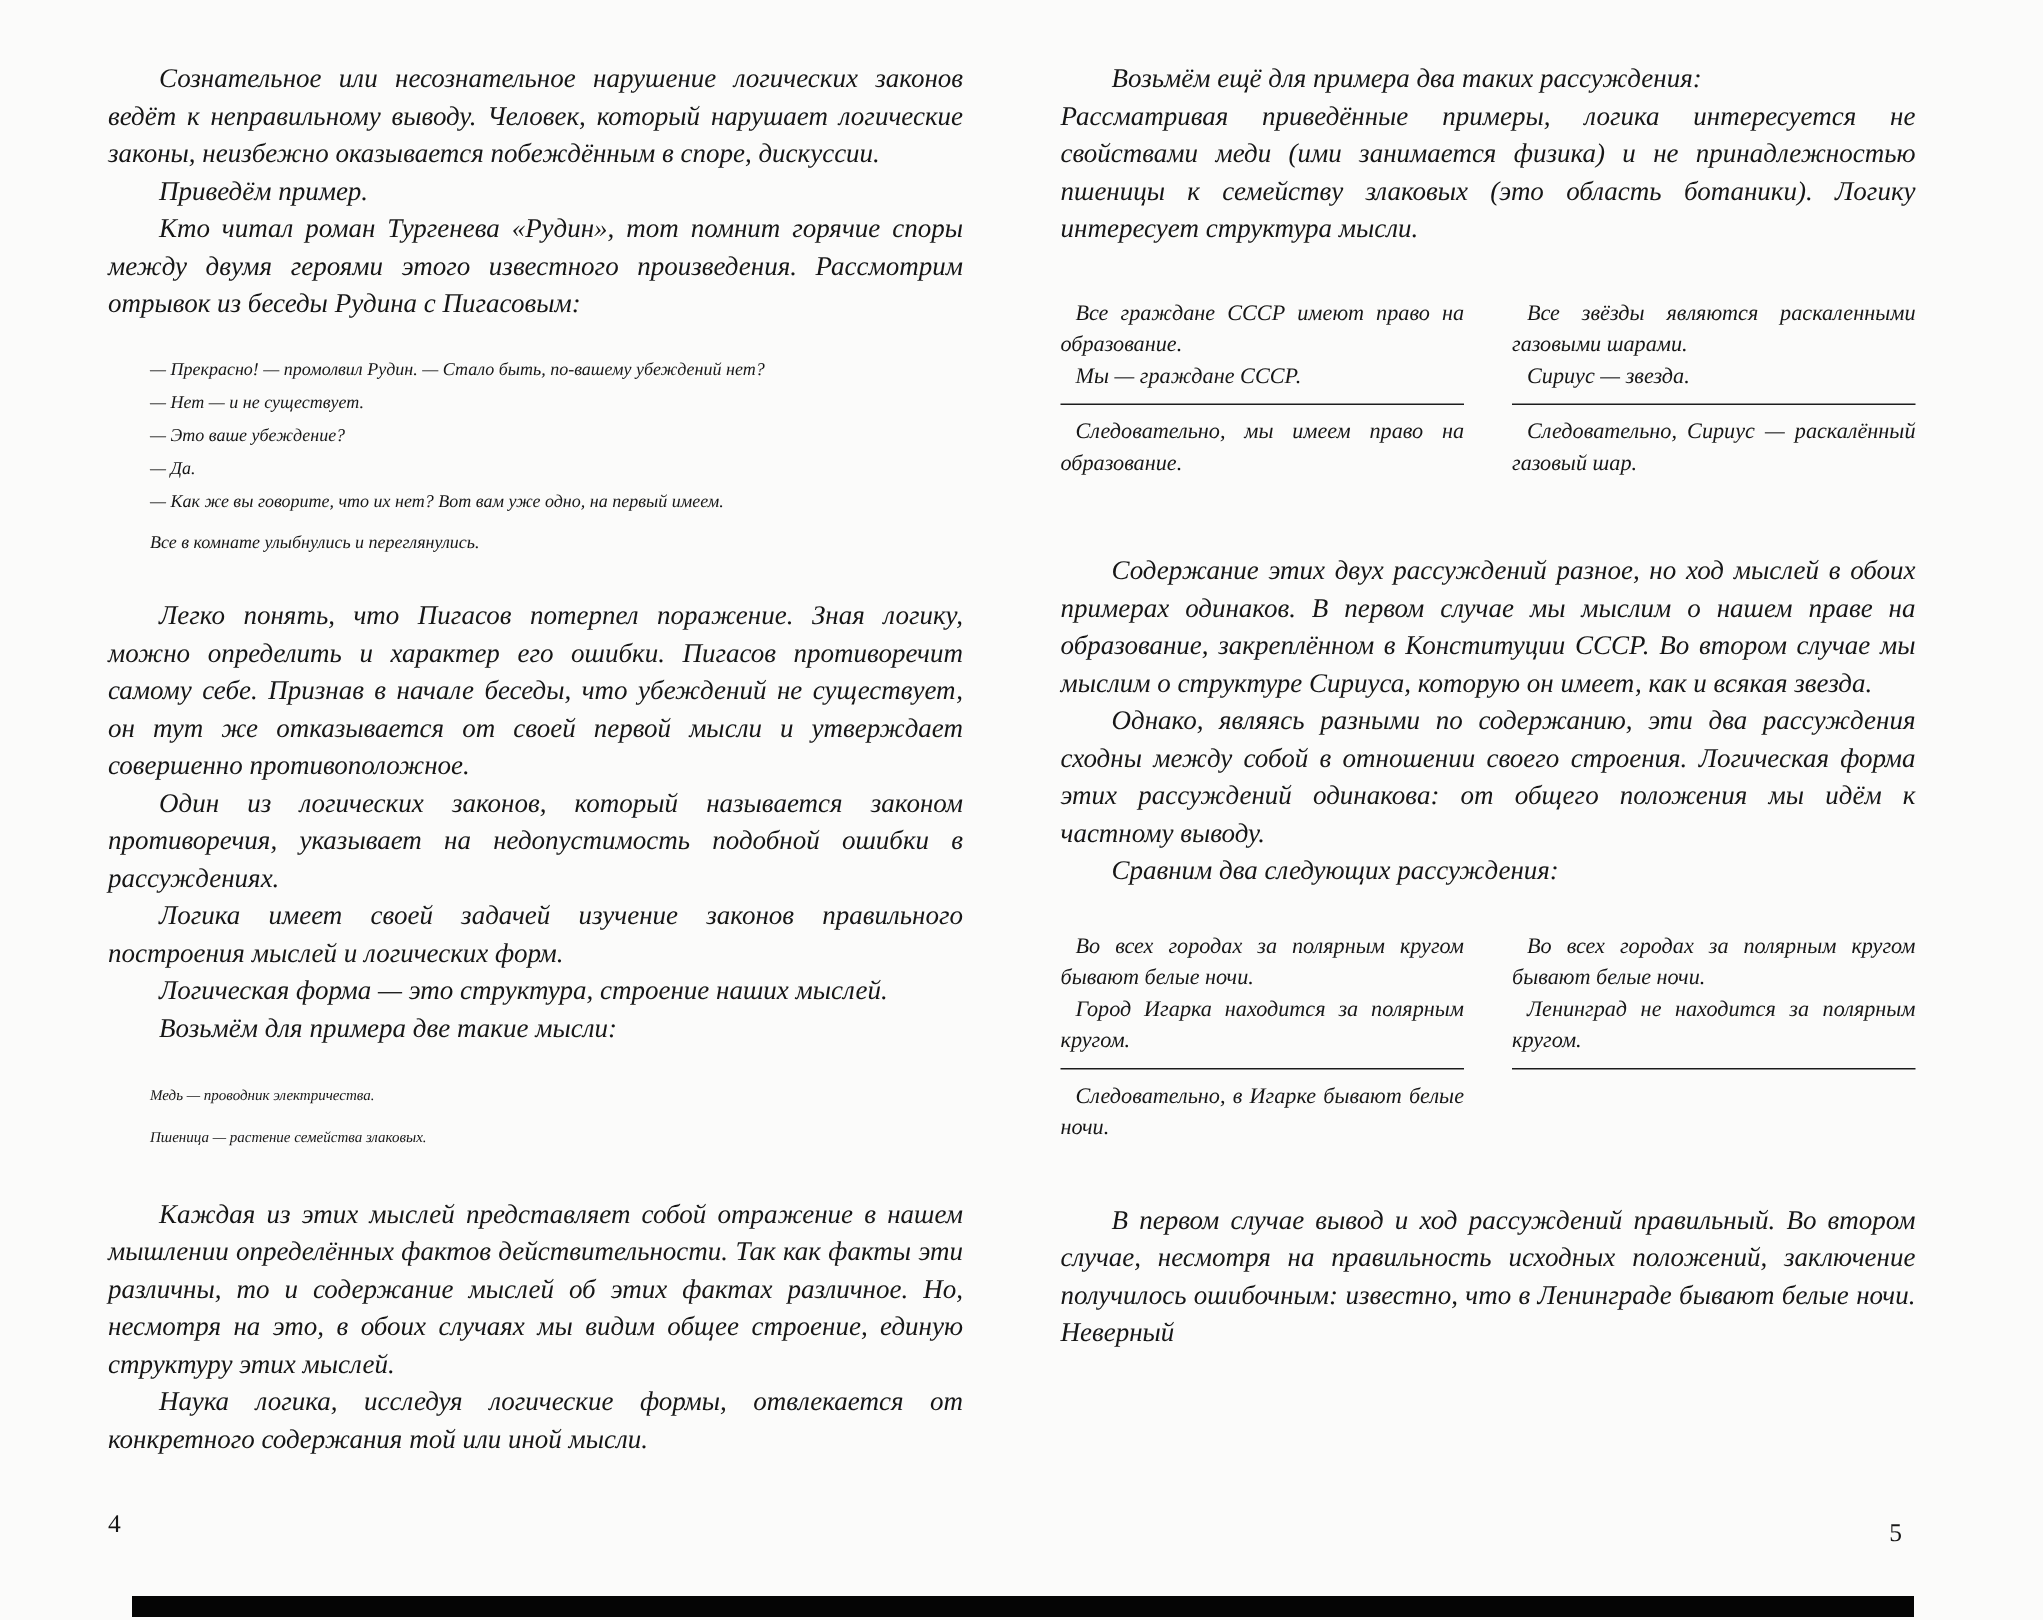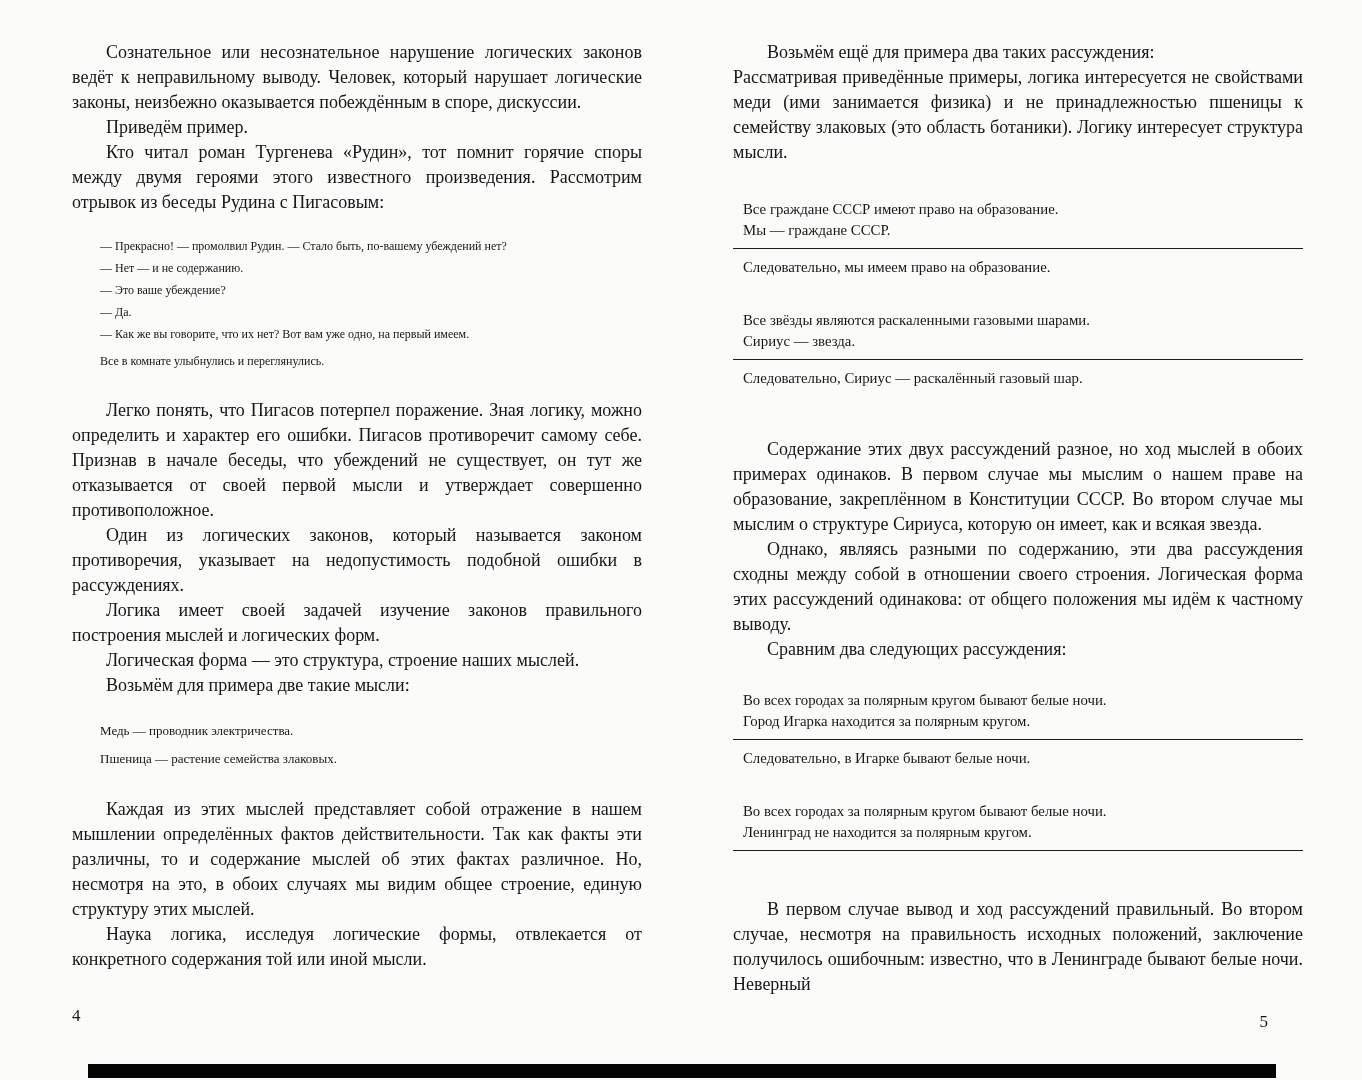--- a/index.html
+++ b/index.html
@@ -7,22 +7,23 @@
     width: 1362px;
     height: 1080px;
     background: #fbfbfa;
     color: #161616;
     font-family: "Liberation Serif", "DejaVu Serif", serif;
     position: relative;
     overflow: hidden;
   }
   .spread {
     display: flex;
-    gap: 91px;
+    gap: 65px;
     padding: 40px 68px 0 72px;
+    font-style: italic;
   }
   .page { width: 570px; min-width: 570px; }
 
   .page p.body {
     margin: 0;
     font-size: 18px;
     line-height: 25px;
     text-align: justify;
   }
   .indent { text-indent: 34px; }
@@ -38,29 +39,28 @@
     line-height: 22px;
     text-align: justify;
   }
   .dialogue p.narration { margin-top: 5px; }
 
   .examples {
     margin: 22px 0 28px 28px;
   }
   .examples p {
     margin: 0 0 7px 0;
-    font-size: 13px;
+    font-size: 10px;
     line-height: 21px;
   }
 
   
   .syllogism-row {
     display: flex;
     gap: 32px;
-    flex-direction: column;
   }
   .syllogism-row.sy1 { margin: 34px 0 48px 0; }
   .syllogism-row.sy2 { margin: 28px 0 38px 0; }
   .syllogism { flex: 1; }
   .syllogism p {
     margin: 0;
     font-size: 14.8px;
     line-height: 21px;
     text-align: justify;
     text-indent: 10px;
@@ -94,21 +94,21 @@
 
 <div class="spread">
 
   <section class="page">
     <p class="body indent">Сознательное или несознательное нарушение логических законов ведёт к неправильному выводу. Человек, который нарушает логические законы, неизбежно оказывается побеждённым в споре, дискуссии.</p>
     <p class="body indent">Приведём пример.</p>
     <p class="body indent">Кто читал роман Тургенева «Рудин», тот помнит горячие споры между двумя героями этого известного произведения. Рассмотрим отрывок из беседы Рудина с Пигасовым:</p>
 
     <div class="dialogue">
       <p>— Прекрасно! — промолвил Рудин. — Стало быть, по-вашему убеждений нет?</p>
-      <p>— Нет — и не содержанию.</p>
+      <p>— Нет — и не существует.</p>
       <p>— Это ваше убеждение?</p>
       <p>— Да.</p>
       <p>— Как же вы говорите, что их нет? Вот вам уже одно, на первый имеем.</p>
       <p class="narration">Все в комнате улыбнулись и переглянулись.</p>
     </div>
 
     <p class="body indent">Легко понять, что Пигасов потерпел поражение. Зная логику, можно определить и характер его ошибки. Пигасов противоречит самому себе. Признав в начале беседы, что убеждений не существует, он тут же отказывается от своей первой мысли и утверждает совершенно противоположное.</p>
     <p class="body indent">Один из логических законов, который называется законом противоречия, указывает на недопустимость подобной ошибки в рассуждениях.</p>
     <p class="body indent">Логика имеет своей задачей изучение законов правильного построения мыслей и логических форм.</p>
     <p class="body indent">Логическая форма — это структура, строение наших мыслей.</p>

